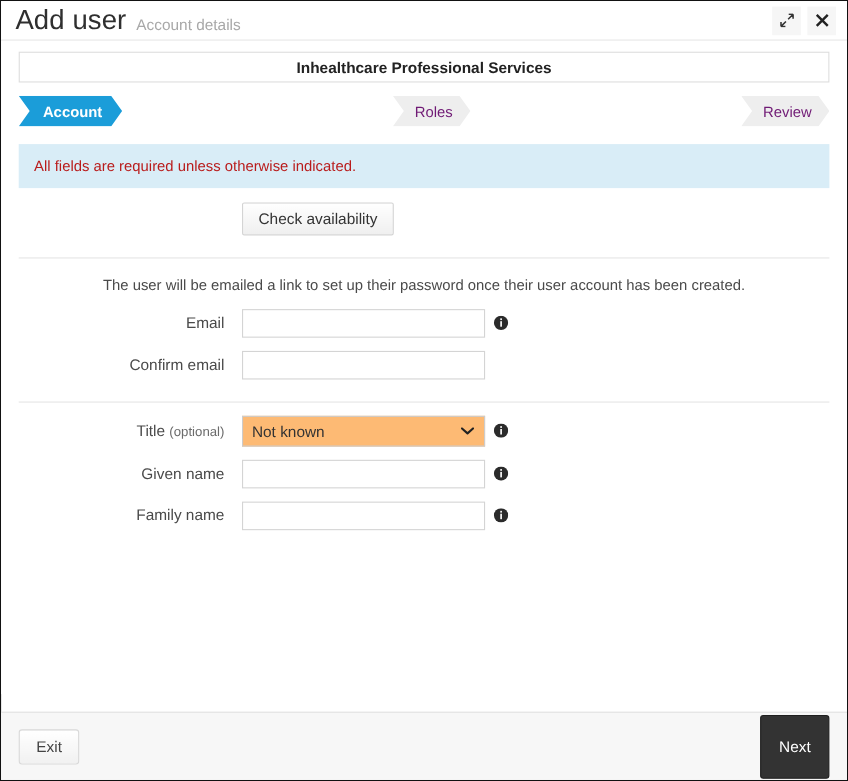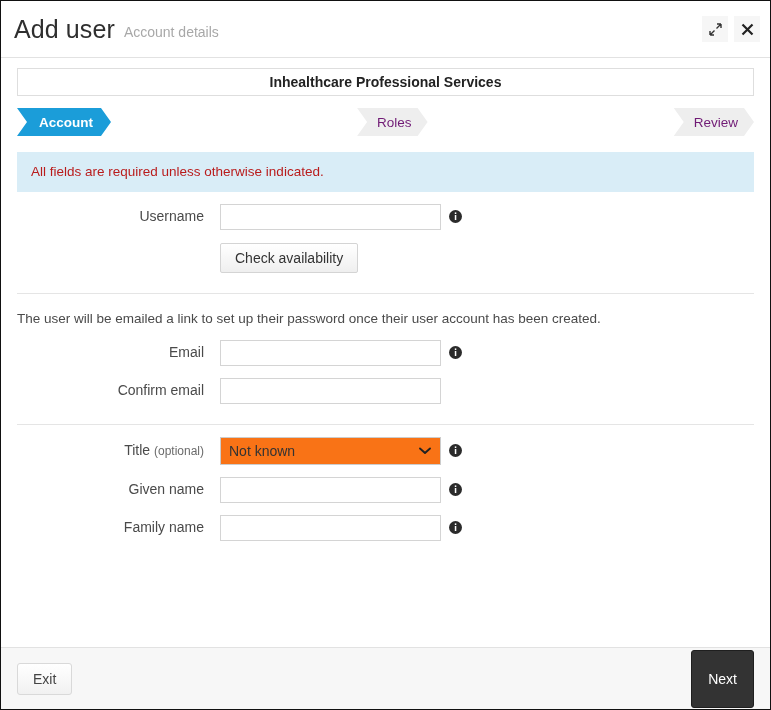--- a/index.html
+++ b/index.html
@@ -18,21 +18,21 @@
     height: 710px;
     box-sizing: border-box;
     border: 1px solid #111111;
     background: #ffffff;
     overflow: hidden;
   }
 
   
   .titlebar {
     position: relative;
-    height: 57px;
+    height: 36px;
     box-sizing: border-box;
     border-bottom: 1px solid #e2e2e2;
     background: #ffffff;
     display: flex;
     align-items: center;
     padding: 0 10px 0 13px;
   }
   .title-main {
     font-size: 25px;
     color: #2f2f2f;
@@ -170,21 +170,21 @@
     color: #333333;
     padding: 0 6px;
     outline: none;
   }
   .select-input {
     position: relative;
     width: 221px;
     height: 28px;
     box-sizing: border-box;
     border: 1px solid #cccccc;
-    background: #f97316;
+    background: #fdba74;
     display: flex;
     align-items: center;
     padding: 0 8px;
     font-size: 14px;
     color: #333333;
     cursor: pointer;
   }
   .select-caret {
     position: absolute;
     right: 9px;
@@ -223,20 +223,21 @@
     border: 0;
     border-top: 1px solid #e5e5e5;
     margin: 20px 0 0 0;
   }
 
   .helper-text {
     margin-top: 16px;
     font-size: 13.5px;
     color: #4a4a4a;
     line-height: 1.3;
+    text-align: center;
   }
 
   
   .footer {
     position: absolute;
     left: 0;
     right: 0;
     bottom: 0;
     height: 62px;
     box-sizing: border-box;
@@ -313,33 +314,20 @@
         <span>Review</span>
       </div>
     </div>
 
     <div class="alert">
       <span>All fields are required unless otherwise indicated.</span>
     </div>
 
     <div class="form">
 
-      <div class="form-row">
-        <div class="form-label">Username</div>
-        <div class="control-wrap">
-          <input class="text-input" type="text" value="" style="">
-          <span class="info-icon">
-            <svg width="13" height="13" viewBox="0 0 13 13">
-              <circle cx="6.5" cy="6.5" r="6.5" fill="#2b2b2b"></circle>
-              <rect x="5.8" y="5" width="1.5" height="5" fill="#ffffff"></rect>
-              <rect x="5.8" y="2.4" width="1.5" height="1.6" fill="#ffffff"></rect>
-            </svg>
-          </span>
-        </div>
-      </div>
 
       <div class="btn-row">
         <div class="btn-row-spacer"></div>
         <button class="btn-default">Check availability</button>
       </div>
 
       <hr class="divider">
 
       <div class="helper-text">The user will be emailed a link to set up their password once their user account has been created.</div>
 

